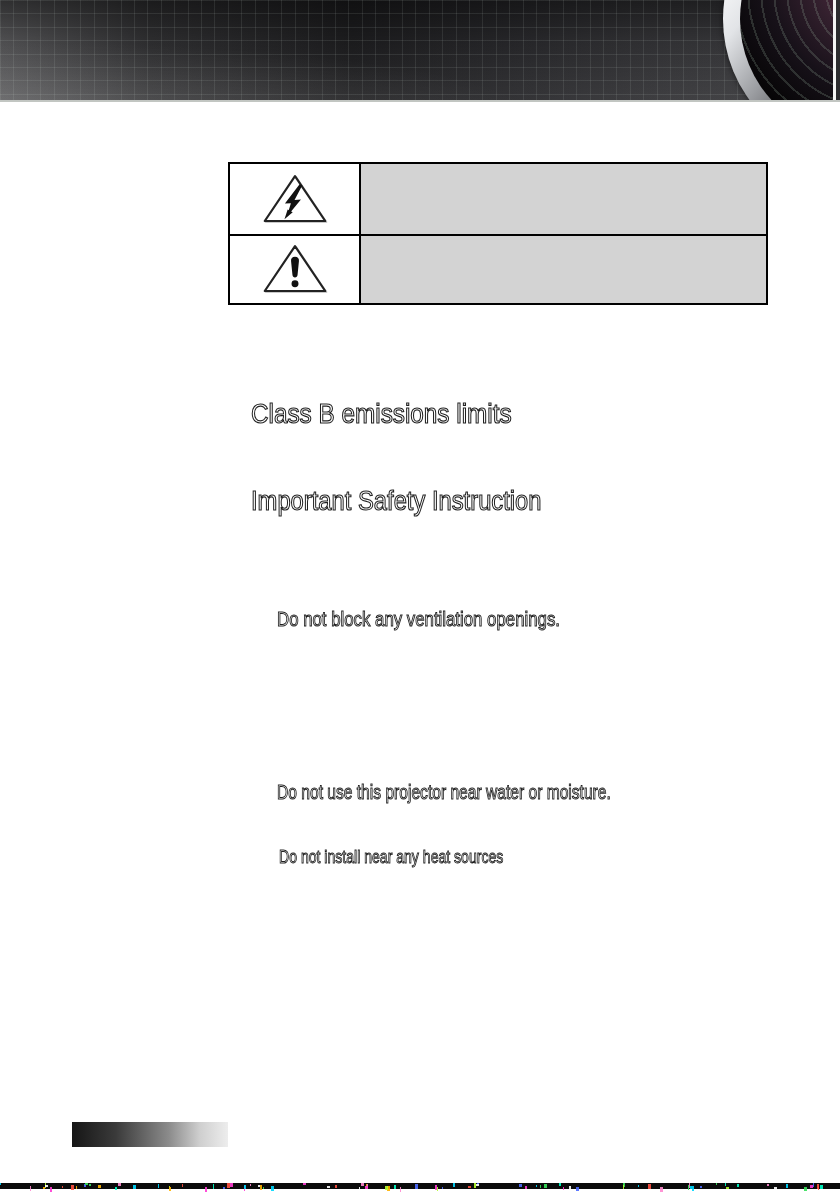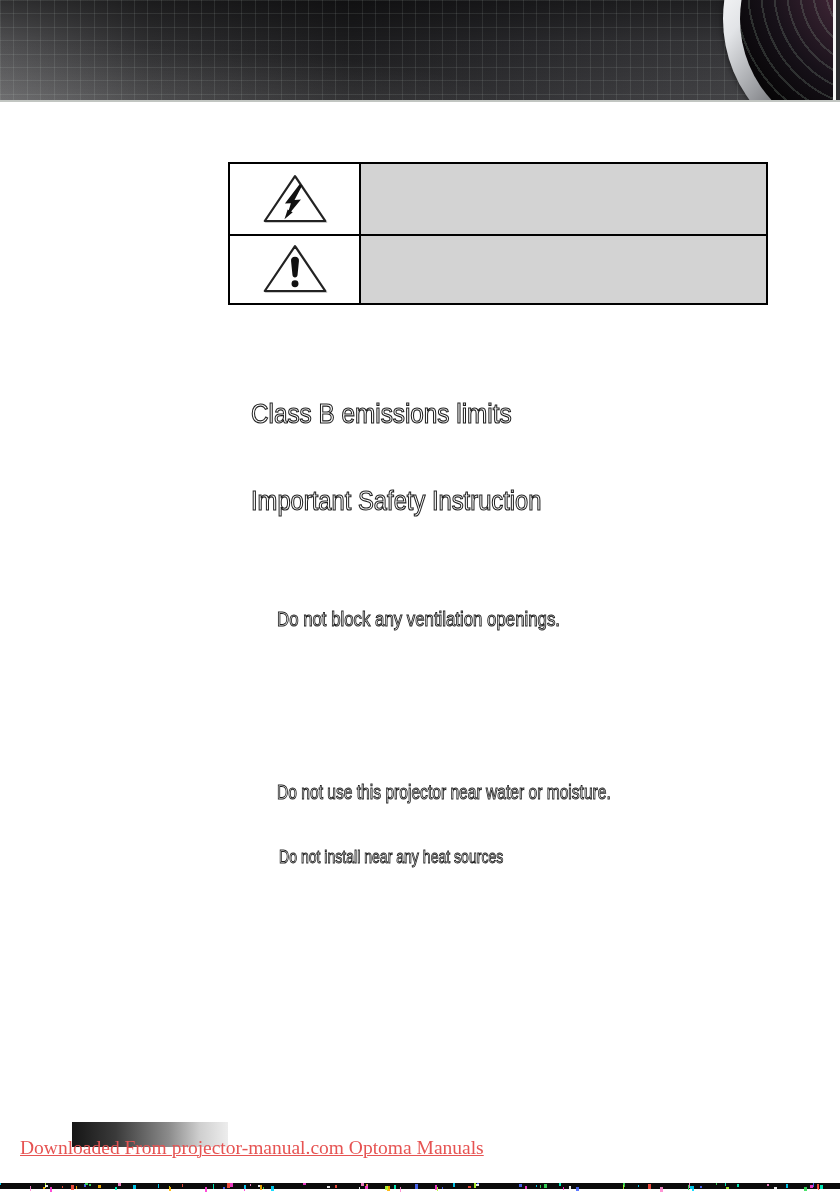--- a/index.html
+++ b/index.html
@@ -113,21 +113,20 @@
   </div>
 
   <div id="hollow-class-b" class="hollow h-big">Class B emissions limits</div>
   <div id="hollow-safety" class="hollow h-big">Important Safety Instruction</div>
 
   <div id="item-1" class="hollow h-body">Do not block any ventilation openings.</div>
   <div id="item-2" class="hollow h-body">Do not use this projector near water or moisture.</div>
   <div id="item-3" class="hollow h-body">Do not install near any heat sources</div>
 
   <div id="footer-bar"></div>
-  <a id="footer-link" href="#">Downloaded From projector-manual.com Optoma Manuals</a>
 
   <div id="noise-bar">
       <span style="left: 0px; top: 0px; width: 1px; height: 2px; background: rgb(0, 216, 255); opacity: 0.9;"></span>
       <span style="left: 84px; top: 1px; width: 2px; height: 3px; background: rgb(77, 107, 255); opacity: 0.9;"></span>
       <span style="left: 133px; top: 2px; width: 3px; height: 4px; background: rgb(0, 216, 255); opacity: 0.9;"></span>
       <span style="left: 244px; top: 3px; width: 1px; height: 5px; background: rgb(255, 59, 212); opacity: 0.9;"></span>
       <span style="left: 223px; top: 4px; width: 2px; height: 2px; background: rgb(77, 107, 255); opacity: 0.9;"></span>
       <span style="left: 361px; top: 0px; width: 3px; height: 3px; background: rgb(255, 138, 208); opacity: 0.9;"></span>
       <span style="left: 367px; top: 1px; width: 1px; height: 4px; background: rgb(255, 138, 208); opacity: 0.9;"></span>
       <span style="left: 435px; top: 2px; width: 2px; height: 5px; background: rgb(255, 59, 212); opacity: 0.9;"></span>

